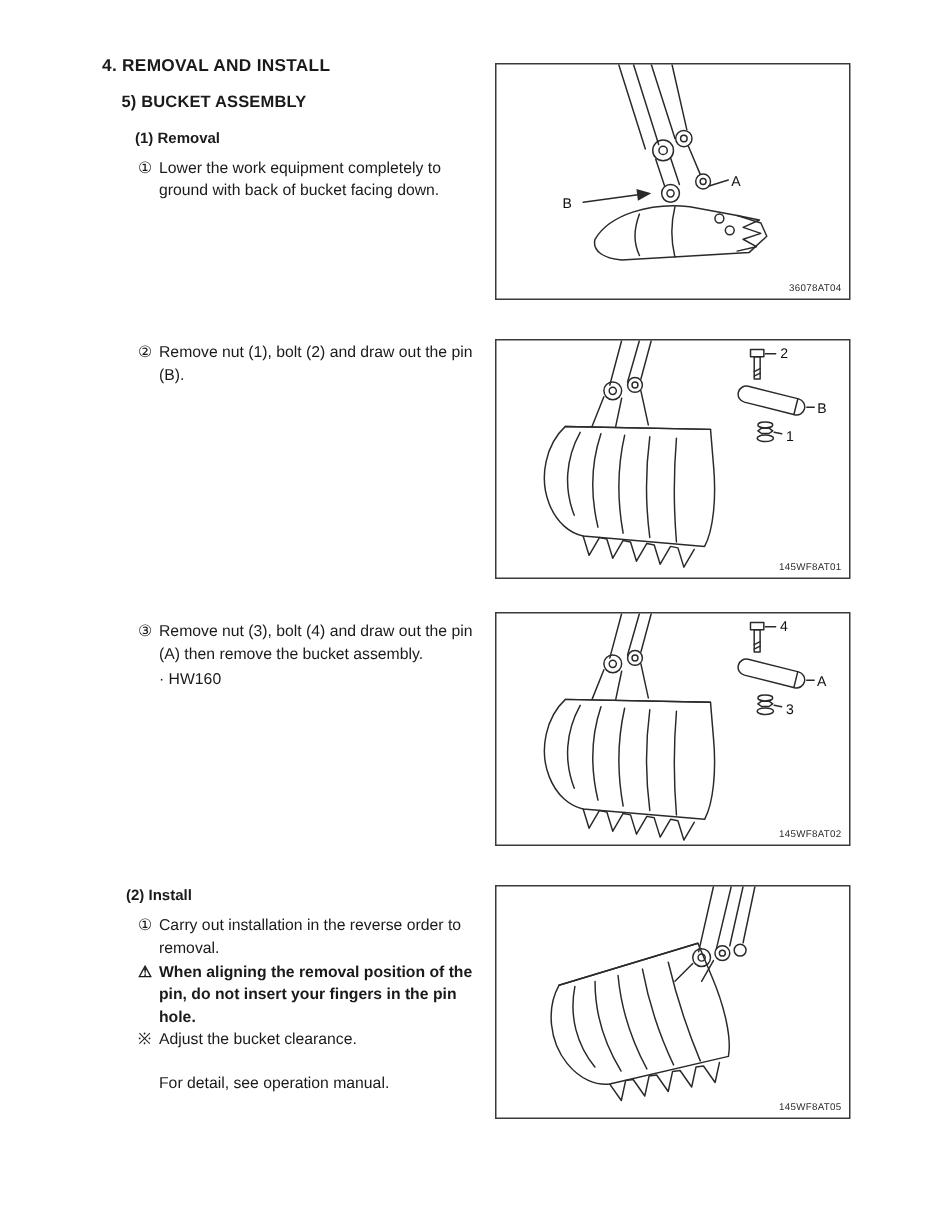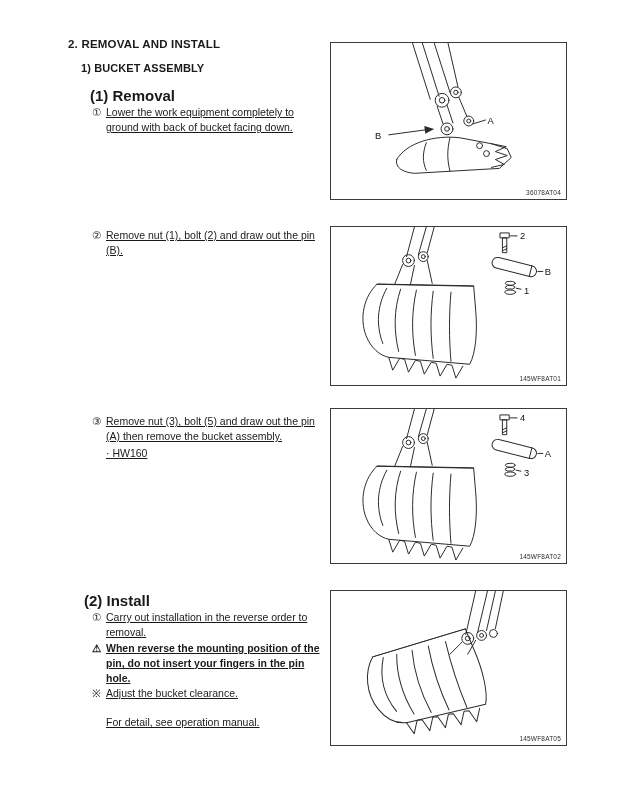--- a/index.html
+++ b/index.html
@@ -2,75 +2,75 @@
 <html><head>
 <meta charset="utf-8">
 <style>
   * { margin:0; padding:0; box-sizing:border-box; }
   html,body { background:#ffffff; }
   body { font-family:"Liberation Sans", sans-serif; color:#1a1a1a; }
   .page { position:relative; width:628px; height:804px; background:#ffffff; overflow:hidden; }
 
   .h1 { position:absolute; font-size:11.5px; font-weight:700; letter-spacing:.2px; }
   .h2 { position:absolute; font-size:11px;   font-weight:700; letter-spacing:.1px; }
-  .h3 { position:absolute; font-size:15px; font-weight:700;text-align:right; }
+  .h3 { position:absolute; font-size:10px; font-weight:700;text-align:right; }
 
   .step { position:absolute; display:flex; font-size:10.5px; line-height:1.45; }
   .step-num { width:14px; flex:none; font-size:10.5px; }
-  .step-text { flex:1;text-decoration:underline; }
+  .step-text { flex:1; }
   .warn .step-text { font-weight:700; }
   .warn .step-num { font-weight:700; }
   .spec-model { margin-top:2px; }
   .spec-weight { padding-left:9px; }
   .note-detail { margin-top:14px; }
 
   .figure { position:absolute; border:1px solid #3a3a3a; background:#fff; }
   .fig-id { position:absolute; right:5px; bottom:3px; font-size:6.5px; color:#2c2c2c; letter-spacing:.2px; }
 
   .draw { stroke:#2a2a2a; fill:none; stroke-width:1; stroke-linecap:round; stroke-linejoin:round; }
   .fill { fill:#2a2a2a; stroke:none; }
   text.fig-label { font-size:9.5px; fill:#111; font-family:"Liberation Sans", sans-serif; }
 </style>
 </head>
 <body>
 
 <div class="page">
 
-  <div class="h1" style="left:68px; top:38px">2. REMOVAL AND INSTALL</div>
-  <div class="h2" style="left:81px; top:62px">1) BUCKET ASSEMBLY</div>
+  <div class="h1" style="left:68px; top:38px">4. REMOVAL AND INSTALL</div>
+  <div class="h2" style="left:81px; top:62px">5) BUCKET ASSEMBLY</div>
   <div class="h3" style="left:90px; top:87px">(1) Removal</div>
 
   <div class="step" style="left:92px; top:105px; width:228px">
     <span class="step-num">①</span>
     <div class="step-text">Lower the work equipment completely to ground with back of bucket facing down.</div>
   </div>
 
   <div class="step" style="left:92px; top:228px; width:228px">
     <span class="step-num">②</span>
     <div class="step-text">Remove nut (1), bolt (2) and draw out the pin (B).</div>
   </div>
 
   <div class="step" style="left:92px; top:414px; width:232px">
     <span class="step-num">③</span>
     <div class="step-text">
-      <div>Remove nut (3), bolt (5) and draw out the pin (A) then remove the bucket assembly.</div>
+      <div>Remove nut (3), bolt (4) and draw out the pin (A) then remove the bucket assembly.</div>
       <div class="spec-model">· HW160</div>
     </div>
   </div>
 
   <div class="h3" style="left:84px; top:592px">(2) Install</div>
 
   <div class="step" style="left:92px; top:610px; width:226px">
     <span class="step-num">①</span>
     <div class="step-text">Carry out installation in the reverse order to removal.</div>
   </div>
 
   <div class="step warn" style="left:92px; top:641px; width:230px">
     <span class="step-num">⚠</span>
-    <div class="step-text">When reverse the mounting position of the pin, do not insert your fingers in the pin hole.</div>
+    <div class="step-text">When aligning the removal position of the pin, do not insert your fingers in the pin hole.</div>
   </div>
 
   <div class="step" style="left:92px; top:686px; width:228px">
     <span class="step-num">※</span>
     <div class="step-text">
       <div>Adjust the bucket clearance.</div>
       <div class="note-detail">For detail, see operation manual.</div>
     </div>
   </div>
 

